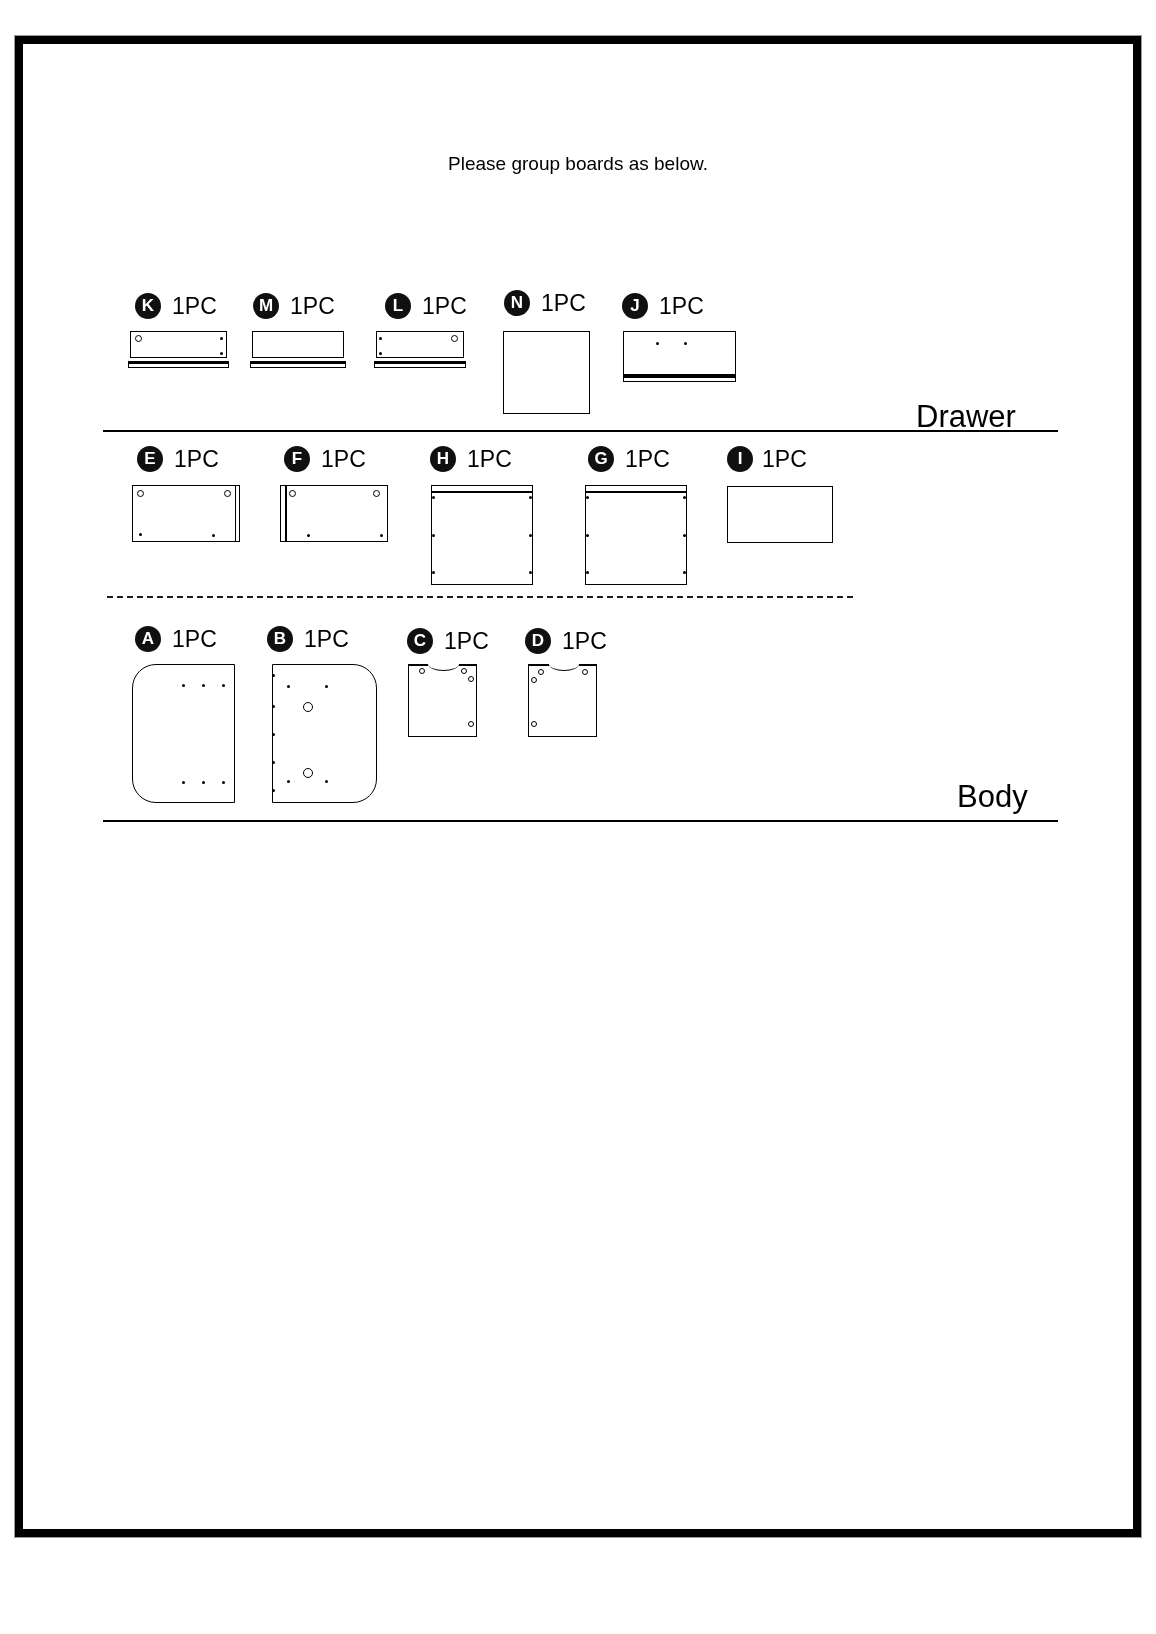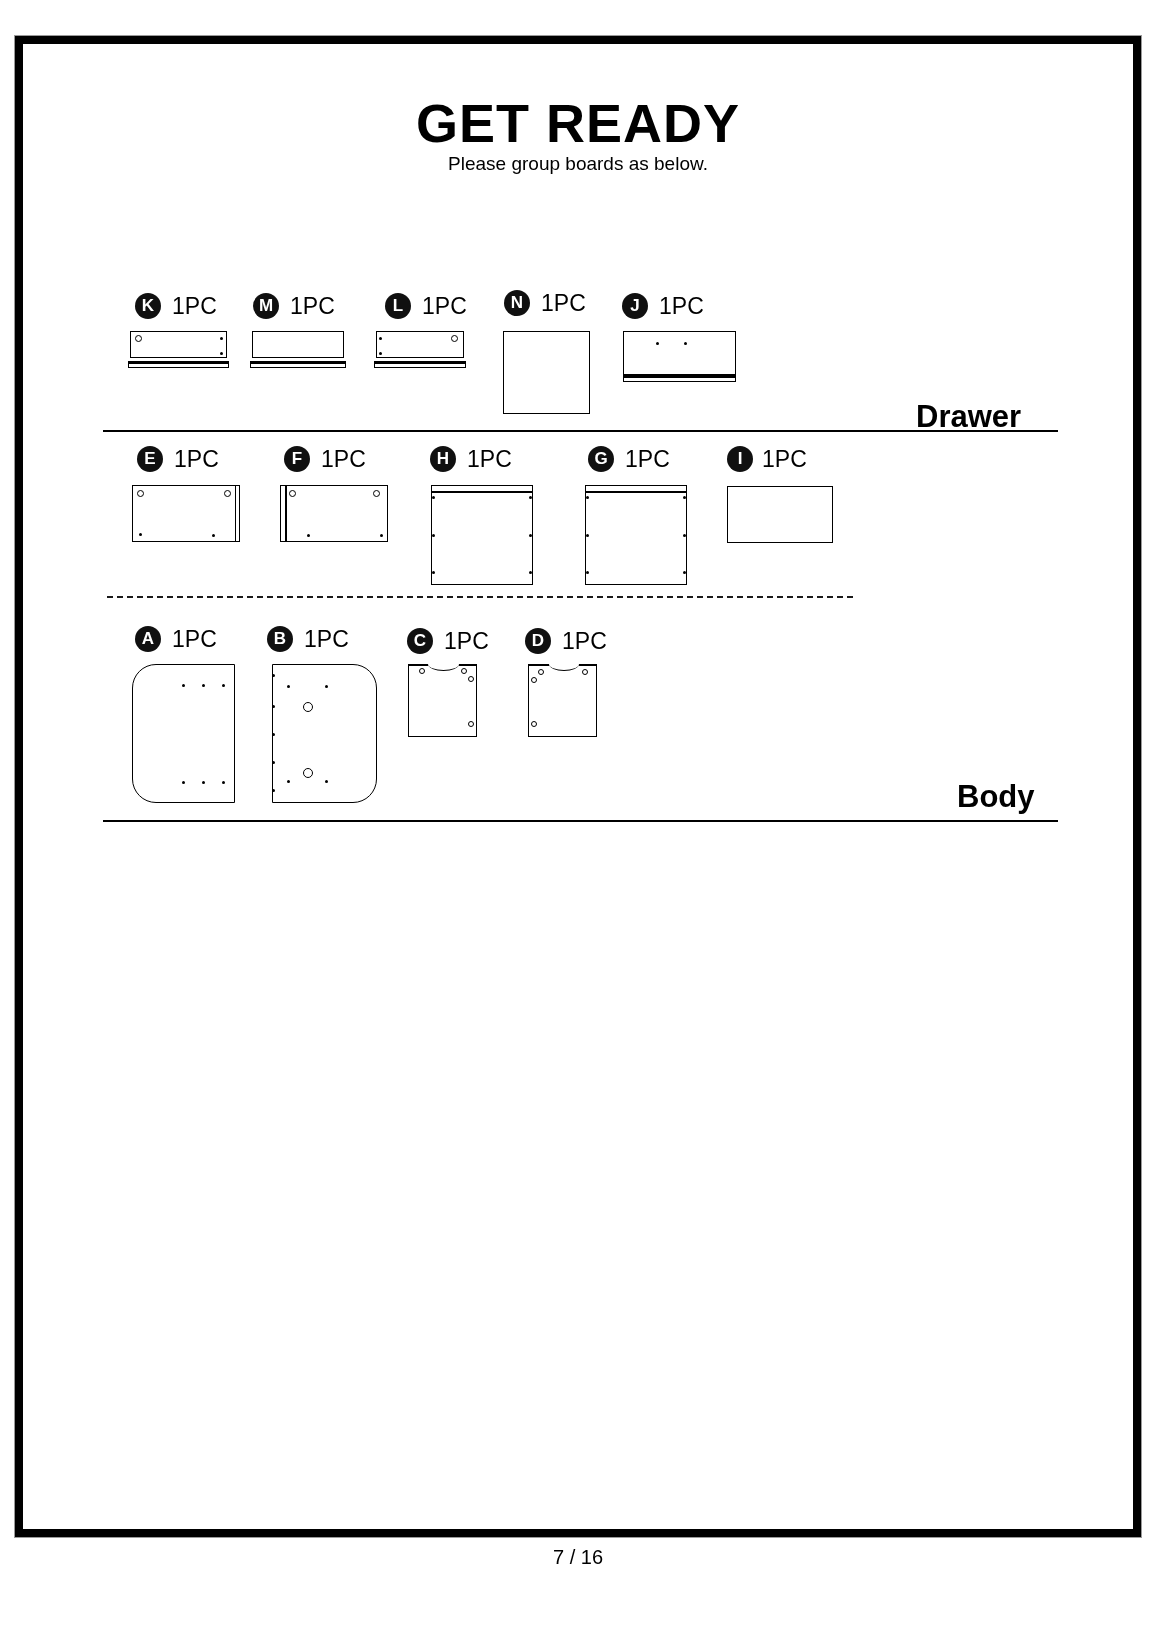--- a/index.html
+++ b/index.html
@@ -33,32 +33,31 @@
   .dot{position:absolute;width:3px;height:3px;background:#000;border-radius:50%;}
   .innerV{position:absolute;top:0;bottom:0;width:1.5px;background:#000;}
   .innerH{position:absolute;left:0;right:0;height:1.5px;background:#000;}
   .topseg{position:absolute;top:0;height:1.5px;background:#000;}
   .notch{
     position:absolute;top:0;height:7px;background:#fff;
     border-bottom:1.5px solid #000;
     border-bottom-left-radius:50% 100%;border-bottom-right-radius:50% 100%;
     box-sizing:border-box;
   }
-  .section-label{position:absolute;font-size:31px;font-weight:bold;}
+  .section-label{position:absolute;font-size:31px;font-weight:normal;}
   .solid-line{position:absolute;height:2px;background:#000;}
   .dashed-line{position:absolute;height:0;border-top:2.5px dashed #1a1a1a;}
   .page-number{position:absolute;left:0;right:0;top:1546px;text-align:center;font-size:20px;}
 </style>
 </head>
 <body>
 
 <div class="page">
   <div class="frame"></div>
 
-  <div class="title">GET READY</div>
   <div class="subtitle">Please group boards as below.</div>
 
   <div>
     <span class="badge" style="left:135px;top:293px;">K</span>
     <span class="qty" style="left:172px;top:293px;">1PC</span>
     <div class="board" style="left:130px;top:331px;width:97px;height:27px;">
       <span class="hole" style="left:4px;top:3px;"></span>
       <span class="dot" style="left:89px;top:5px;"></span>
       <span class="dot" style="left:89px;top:20px;"></span>
     </div>
@@ -217,14 +216,13 @@
       <span class="hole" style="left:9px;top:5px;width:6px;height:6px;"></span>
       <span class="hole" style="left:2px;top:13px;width:6px;height:6px;"></span>
       <span class="hole" style="left:53px;top:5px;width:6px;height:6px;"></span>
       <span class="hole" style="left:2px;top:57px;width:6px;height:6px;"></span>
     </div>
   </div>
 
   <div class="section-label" style="left:957px;top:779px;text-align:center;">Body</div>
   <div class="solid-line" style="left:103px;top:820px;width:955px;"></div>
 
-  <div class="page-number">7 / 16</div>
 </div>
 
 </body></html>

